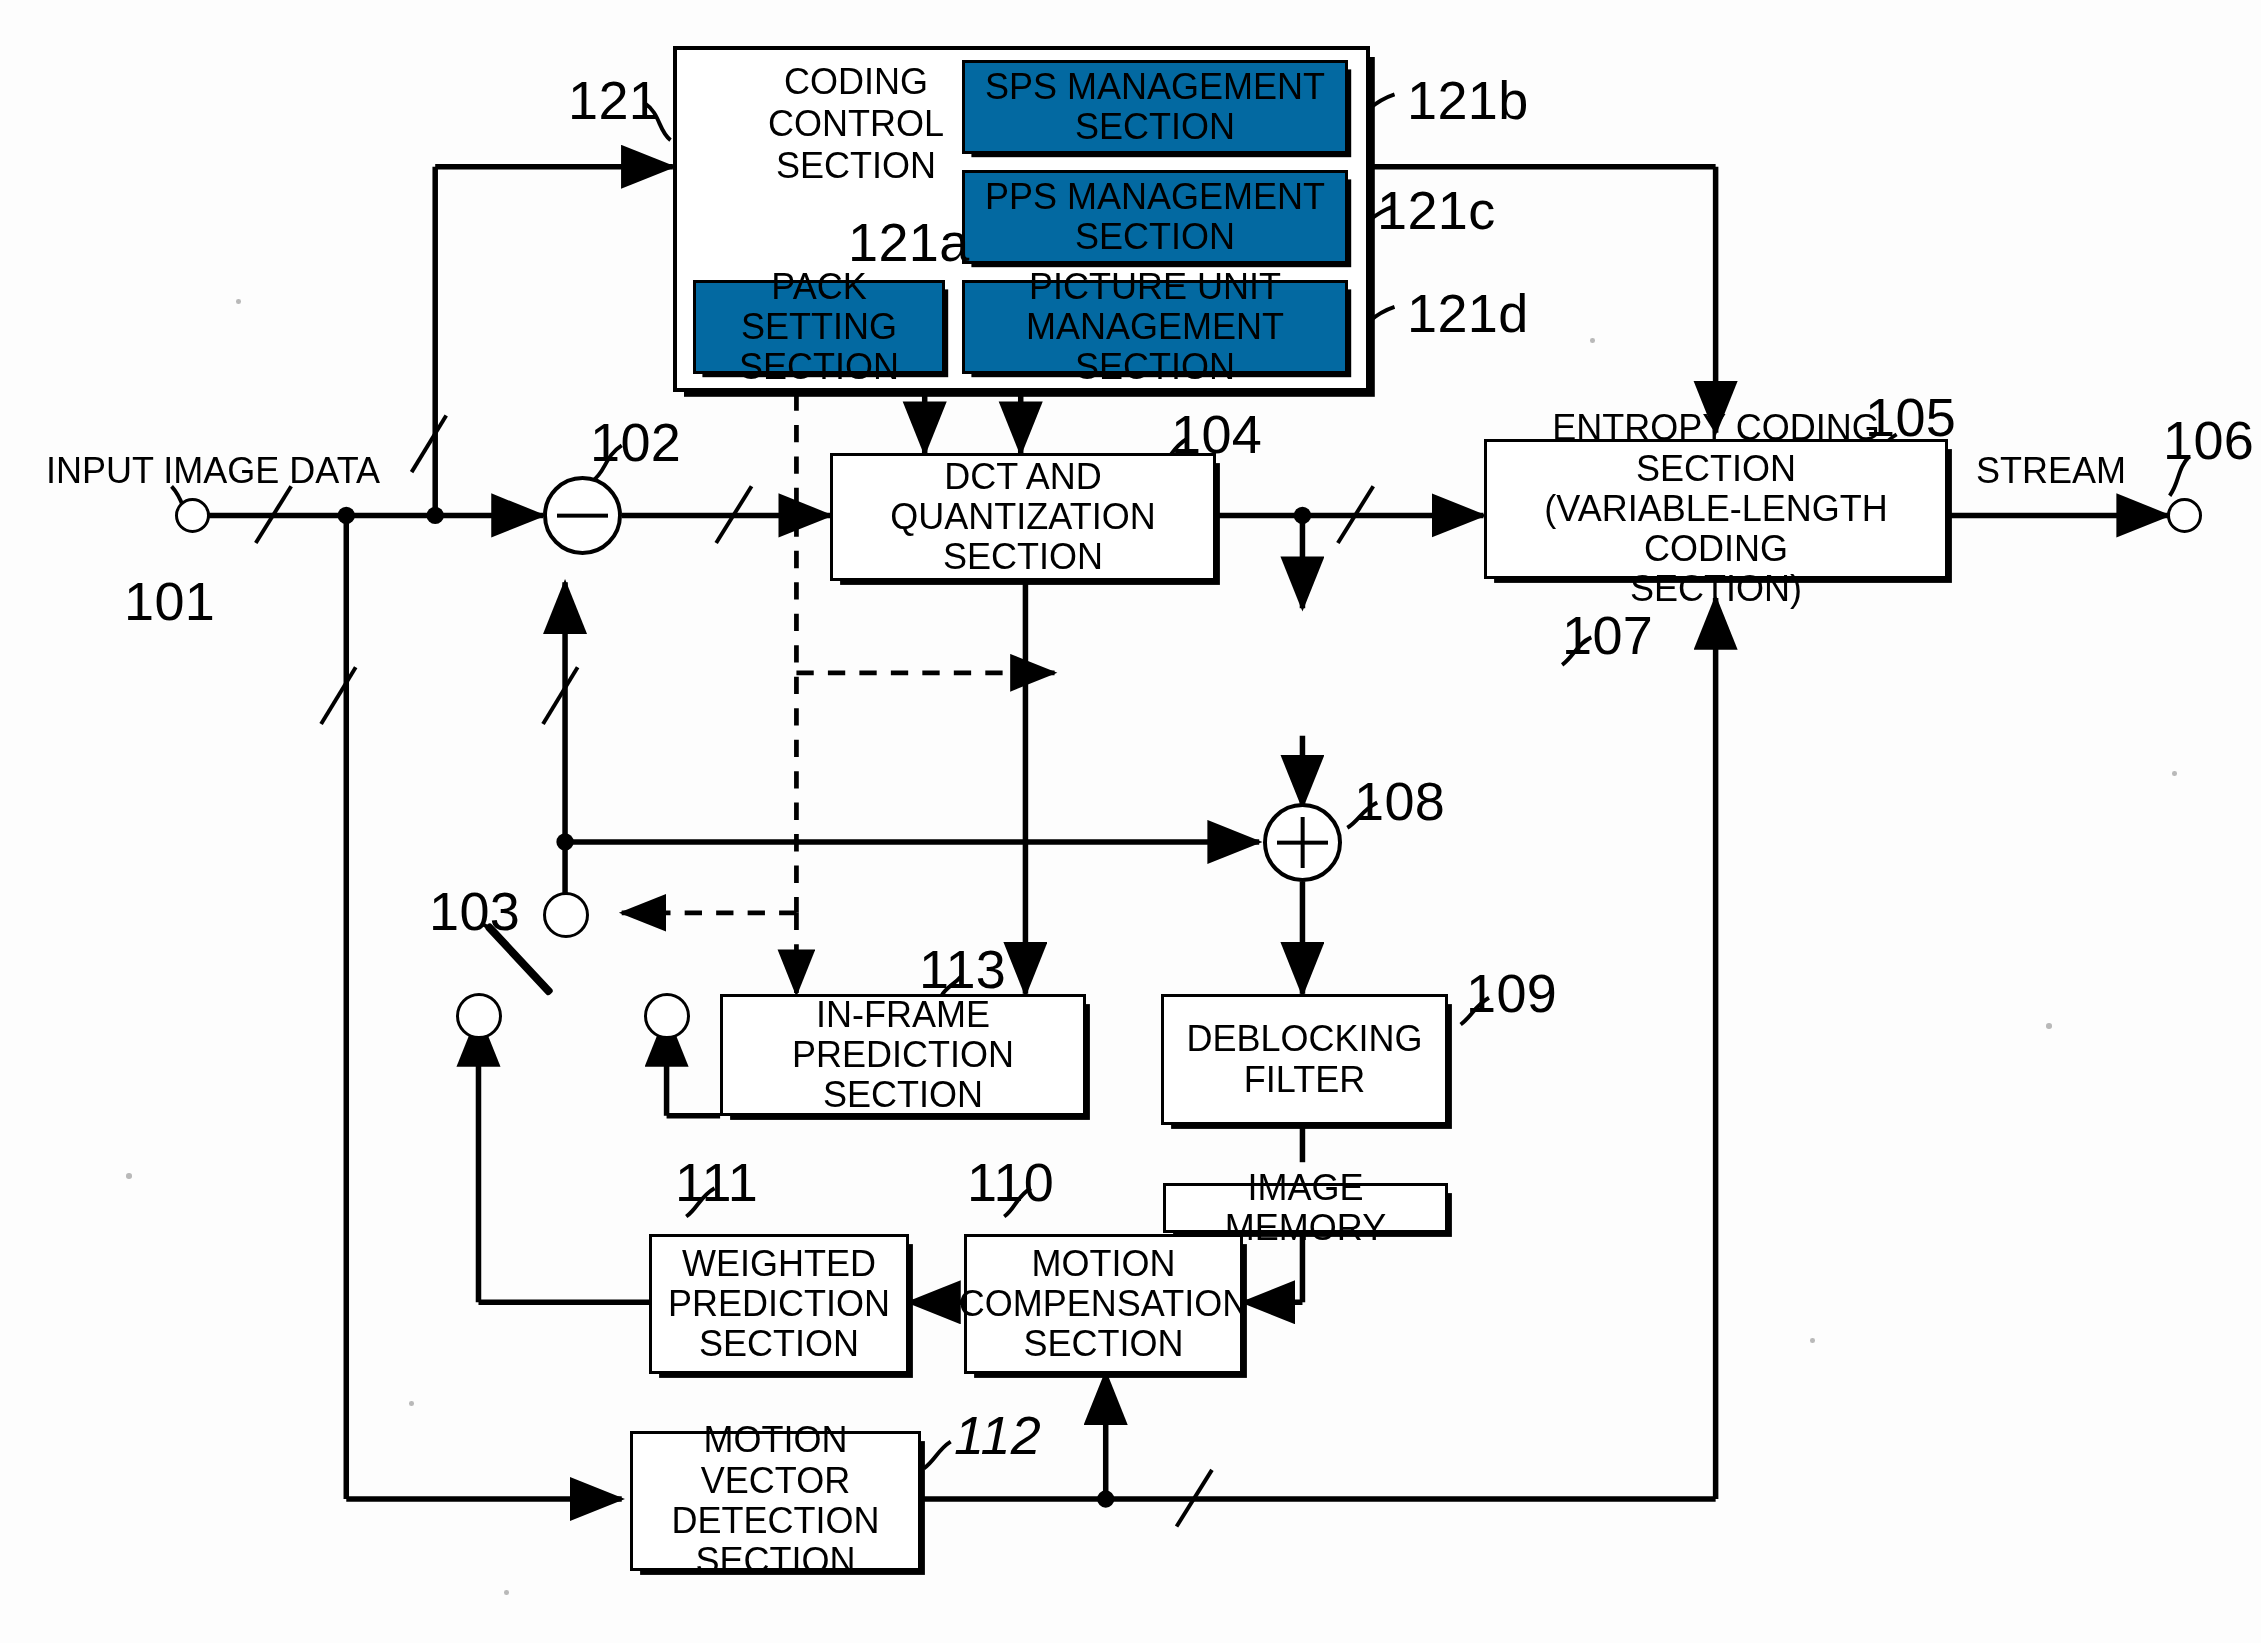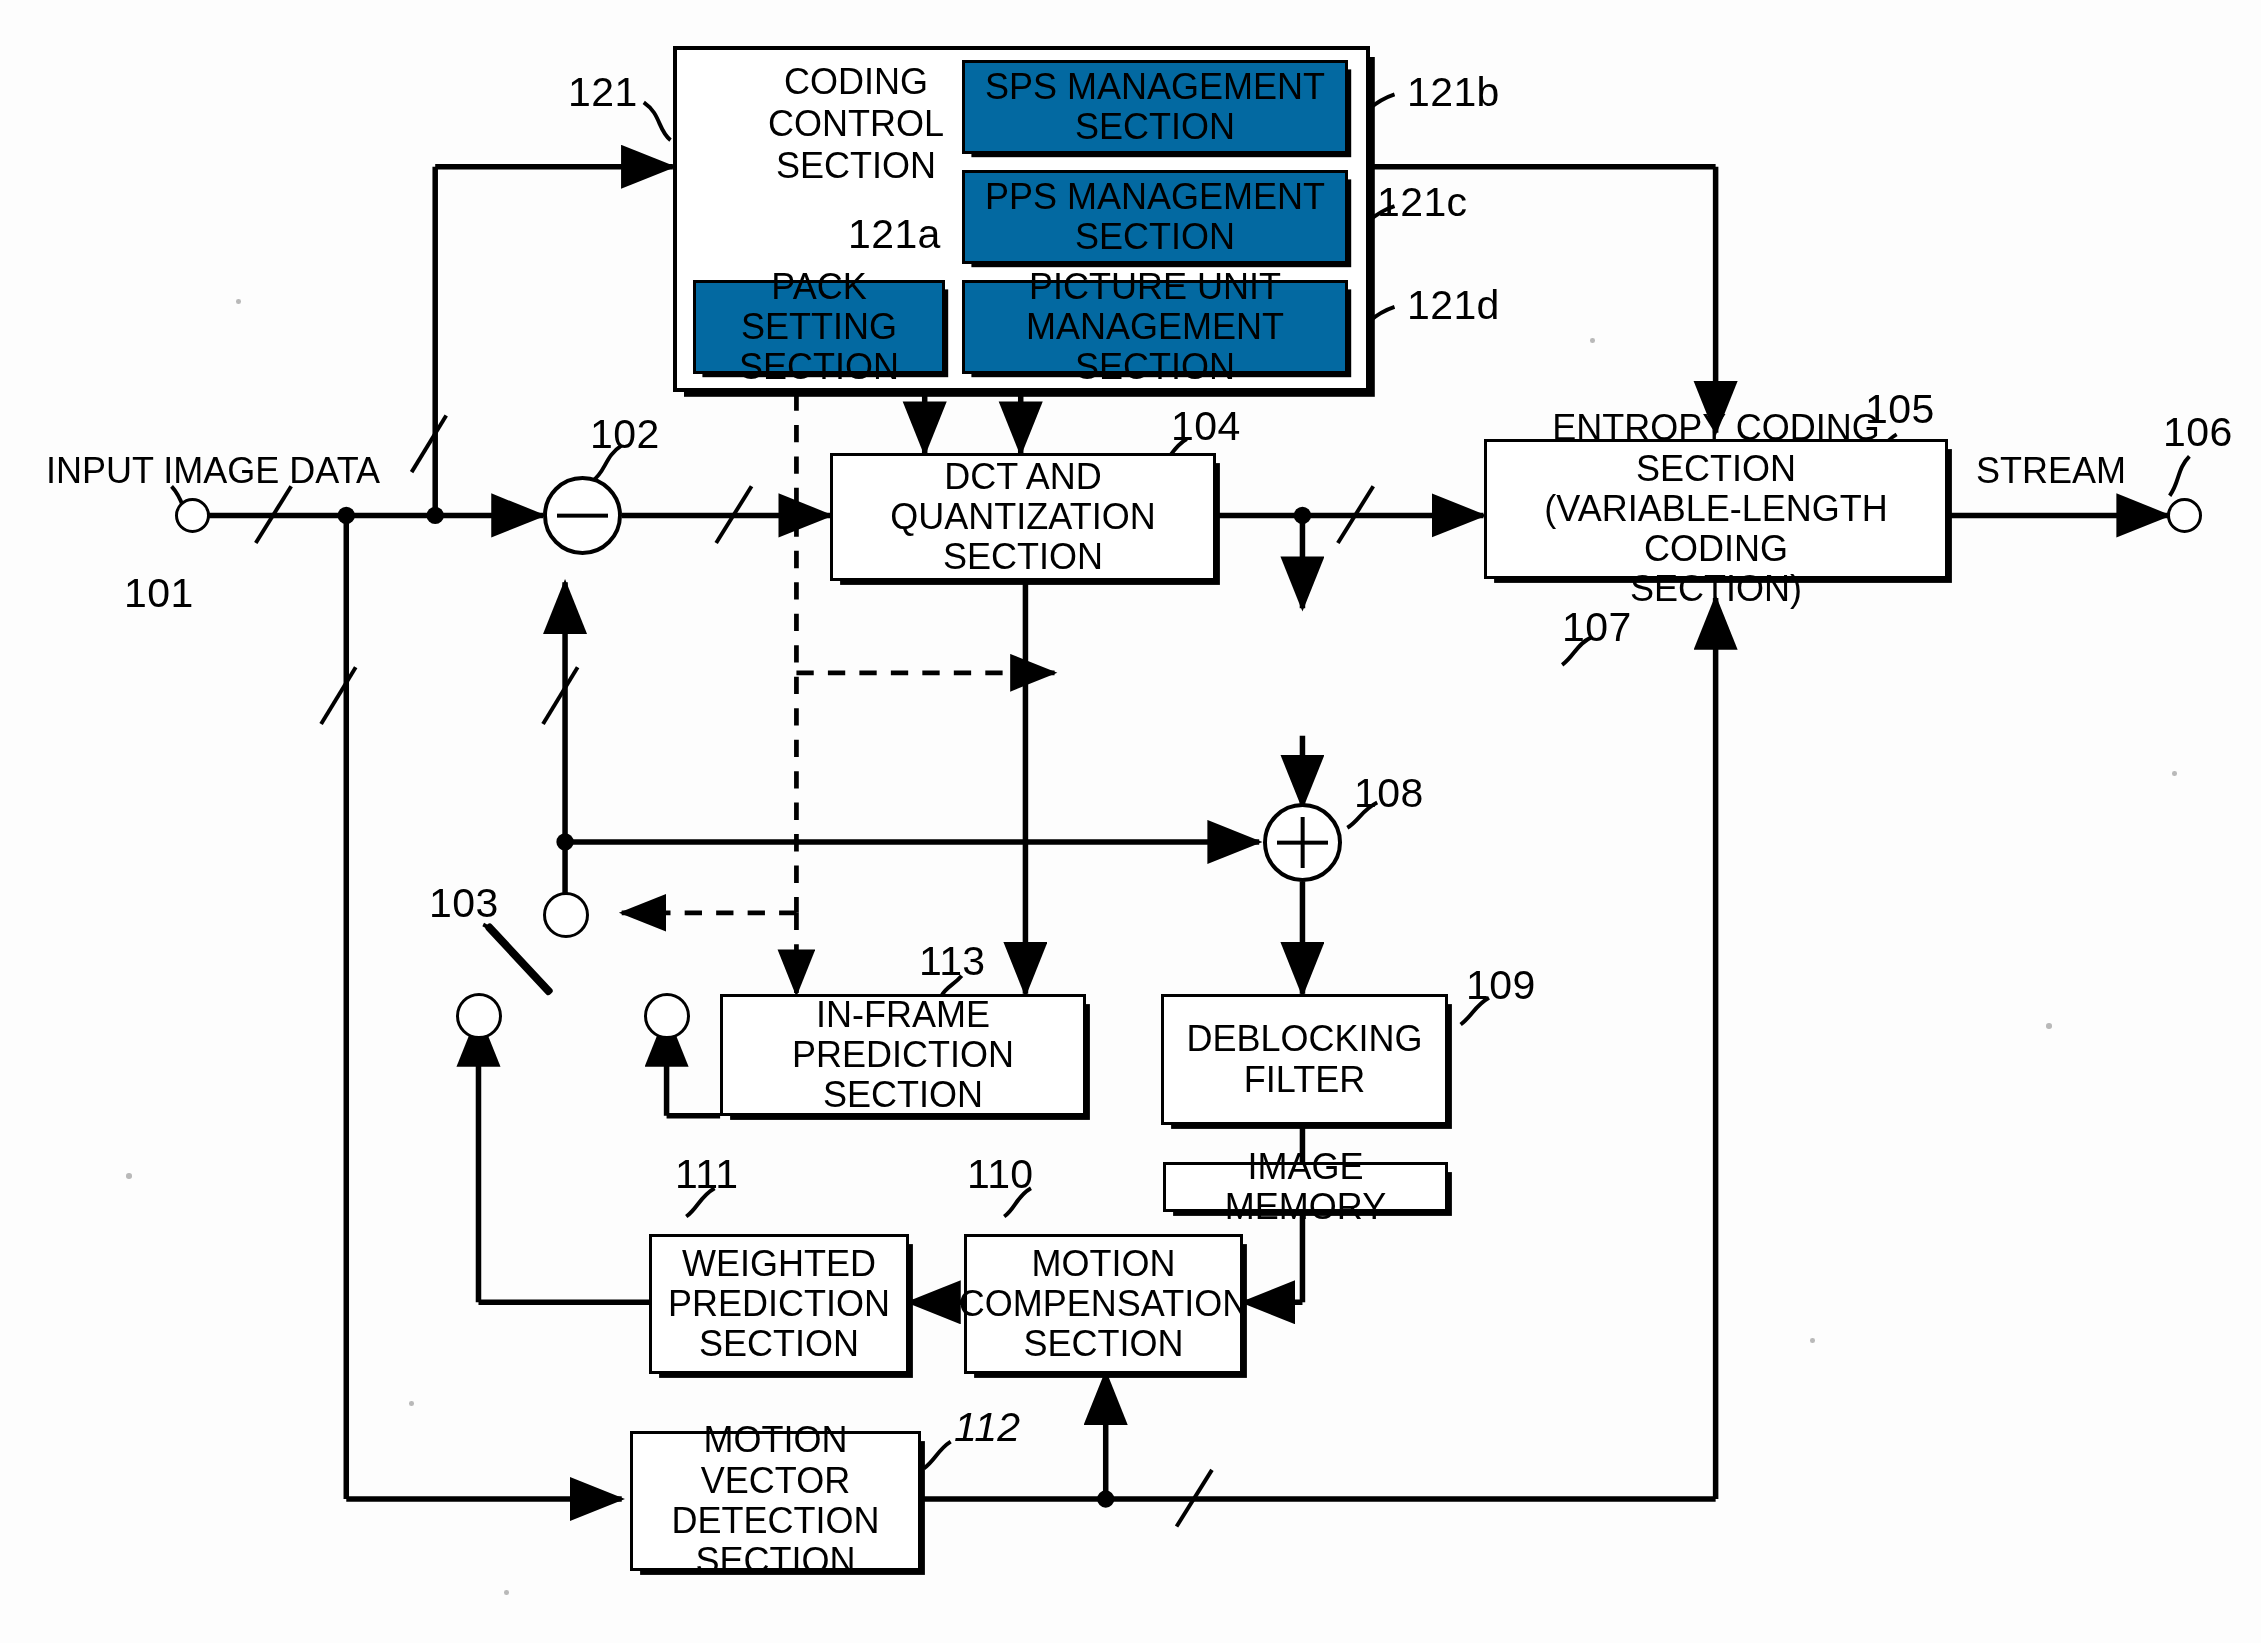--- a/index.html
+++ b/index.html
@@ -4,28 +4,28 @@
 <title>Video Encoder Block Diagram</title>
 <style>
   html,body{margin:0;padding:0;background:#fff;}
   body{font-family:"Liberation Sans", sans-serif;}
   #stage{position:relative;width:2261px;height:1643px;background:#fdfdfd;overflow:hidden;}
   svg#wires{position:absolute;left:0;top:0;width:2261px;height:1643px;}
   .box{position:absolute;box-sizing:border-box;border:3.9px solid #000;background:#fff;
        display:flex;align-items:center;justify-content:center;text-align:center;
        font-family:"Liberation Sans", sans-serif;color:#000;line-height:1.12;
        box-shadow:7px 7px 0 -3.1px #000;}
-  .box.thin{border-width:3.1px;}
+  .box.thin{border-width:3.1px;margin-top:21px;}
   .bigbox{position:absolute;box-sizing:border-box;border:4.7px solid #000;background:#fff;
           box-shadow:7.9px 7.9px 0 -3.1px #000;}
   .innerbox{position:absolute;box-sizing:border-box;border:3.9px solid #000;background:#0369a1;
        display:flex;align-items:center;justify-content:center;text-align:center;
        line-height:1.12;box-shadow:6.3px 6.3px 0 -3.1px #000;}
   .plaintext{position:absolute;color:#000;white-space:pre;font-family:"Liberation Sans", sans-serif;}
-  .ref{position:absolute;color:#000;font-family:"Liberation Sans", sans-serif;font-size:41px;
+  .ref{position:absolute;color:#000;font-family:"Liberation Sans", sans-serif;font-size:54px;
        letter-spacing:0.4px;}
   .t46{font-size:36px;}
   .circnode{position:absolute;border:3.9px solid #000;border-radius:50%;background:#fff;box-sizing:border-box;}
   .oper{position:absolute;border:4.7px solid #000;border-radius:50%;background:#fff;box-sizing:border-box;}
   .oper .h{position:absolute;left:14%;top:50%;width:72%;height:4.7px;background:#000;transform:translateY(-50%);}
   .oper .v{position:absolute;top:14%;left:50%;height:72%;width:4.7px;background:#000;transform:translateX(-50%);}
   .speck{position:absolute;background:#b9b9b9;border-radius:50%;}
 </style>
 </head>
 <body>

